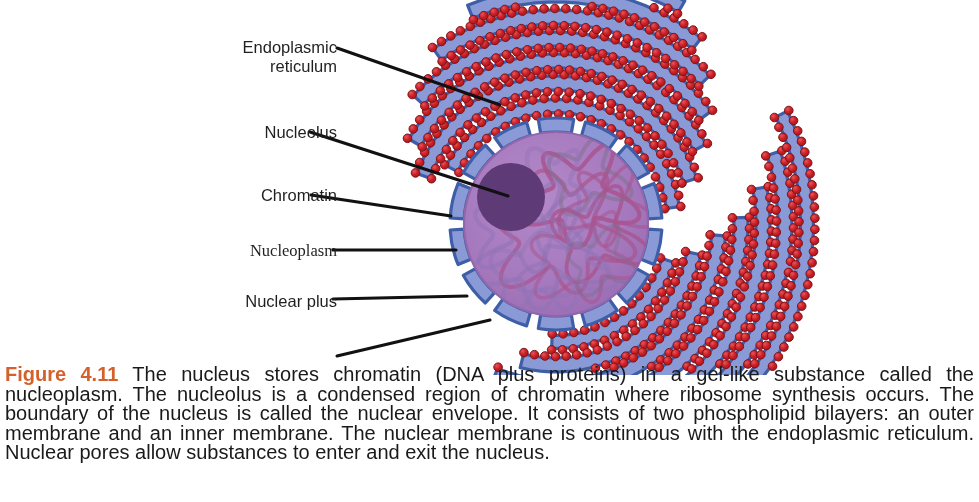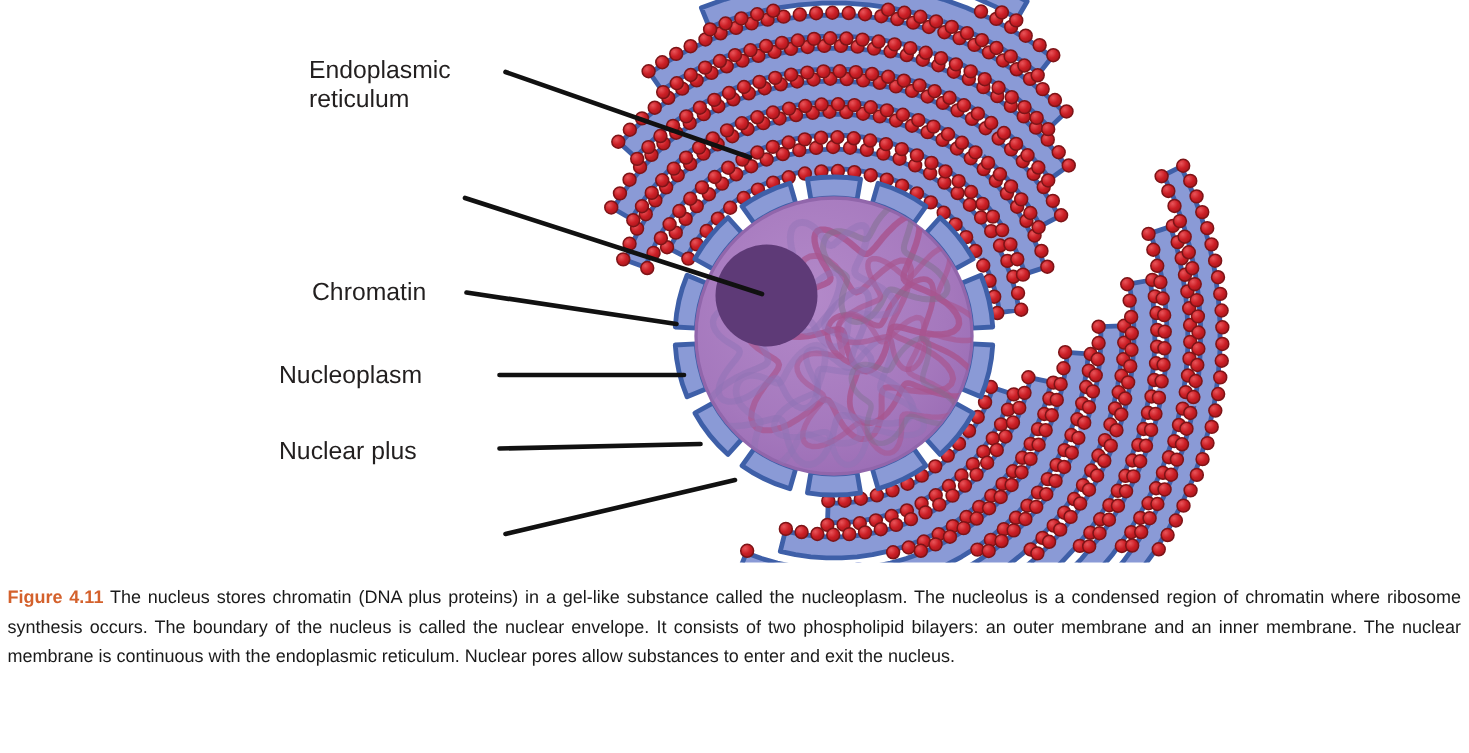--- a/index.html
+++ b/index.html
@@ -43,34 +43,35 @@
   .label-layer {
     position: absolute;
     left: 0;
     top: 0;
     width: 979px;
     height: 375px;
     pointer-events: none;
   }
   .callout-label {
     position: absolute;
+    text-align: right;
     font-size: 16.5px;
     line-height: 19px;
     color: #221f1f;
     white-space: pre-line;
     pointer-events: auto;
   }
 
   
   #caption {
     position: absolute;
     left: 5px;
-    top: 389px;
+    top: 365px;
     width: 969px;
-    font-size: 12px;
+    font-size: 20px;
     line-height: 19.6px;
     text-align: justify;
     color: #1a1a1a;
   }
   #caption-number {
     font-weight: bold;
     color: #d4612c;
   }
   #caption-text {
     color: #1a1a1a;
@@ -768,22 +769,23 @@
           <line x1="333" y1="250" x2="456" y2="250"></line>
           <line x1="333" y1="299" x2="467" y2="296"></line>
           <line x1="337" y1="356" x2="490" y2="320"></line>
         </g>
     </svg>
   </div>
 
   <div class="label-layer">
     <div class="callout-label" style="left: 206px; top: 38px; width: 131px;">Endoplasmic
 reticulum</div>
+    <div class="callout-label" style="left: 211px; top: 123px; width: 126px;">Nucleolus</div>
     <div class="callout-label" style="left: 208px; top: 186px; width: 129px;">Chromatin</div>
-    <div class="callout-label" style="left: 186px; top: 241px; width: 151px;">Nucleoplasm</div>
+    <div class="callout-label" style="left: 186px; top: 241px; width: 151px; font-family: Liberation Serif, serif;">Nucleoplasm</div>
     <div class="callout-label" style="left: 186px; top: 292px; width: 151px;">Nuclear plus</div>
   </div>
 
   <div id="caption">
     <span id="caption-number">Figure 4.11</span>
     <span id="caption-text">The nucleus stores chromatin (DNA plus proteins) in a gel-like substance called the nucleoplasm. The nucleolus is a condensed region of chromatin where ribosome synthesis occurs. The boundary of the nucleus is called the nuclear envelope. It consists of two phospholipid bilayers: an outer membrane and an inner membrane. The nuclear membrane is continuous with the endoplasmic reticulum. Nuclear pores allow substances to enter and exit the nucleus.</span>
   </div>
 
 </div>
 

